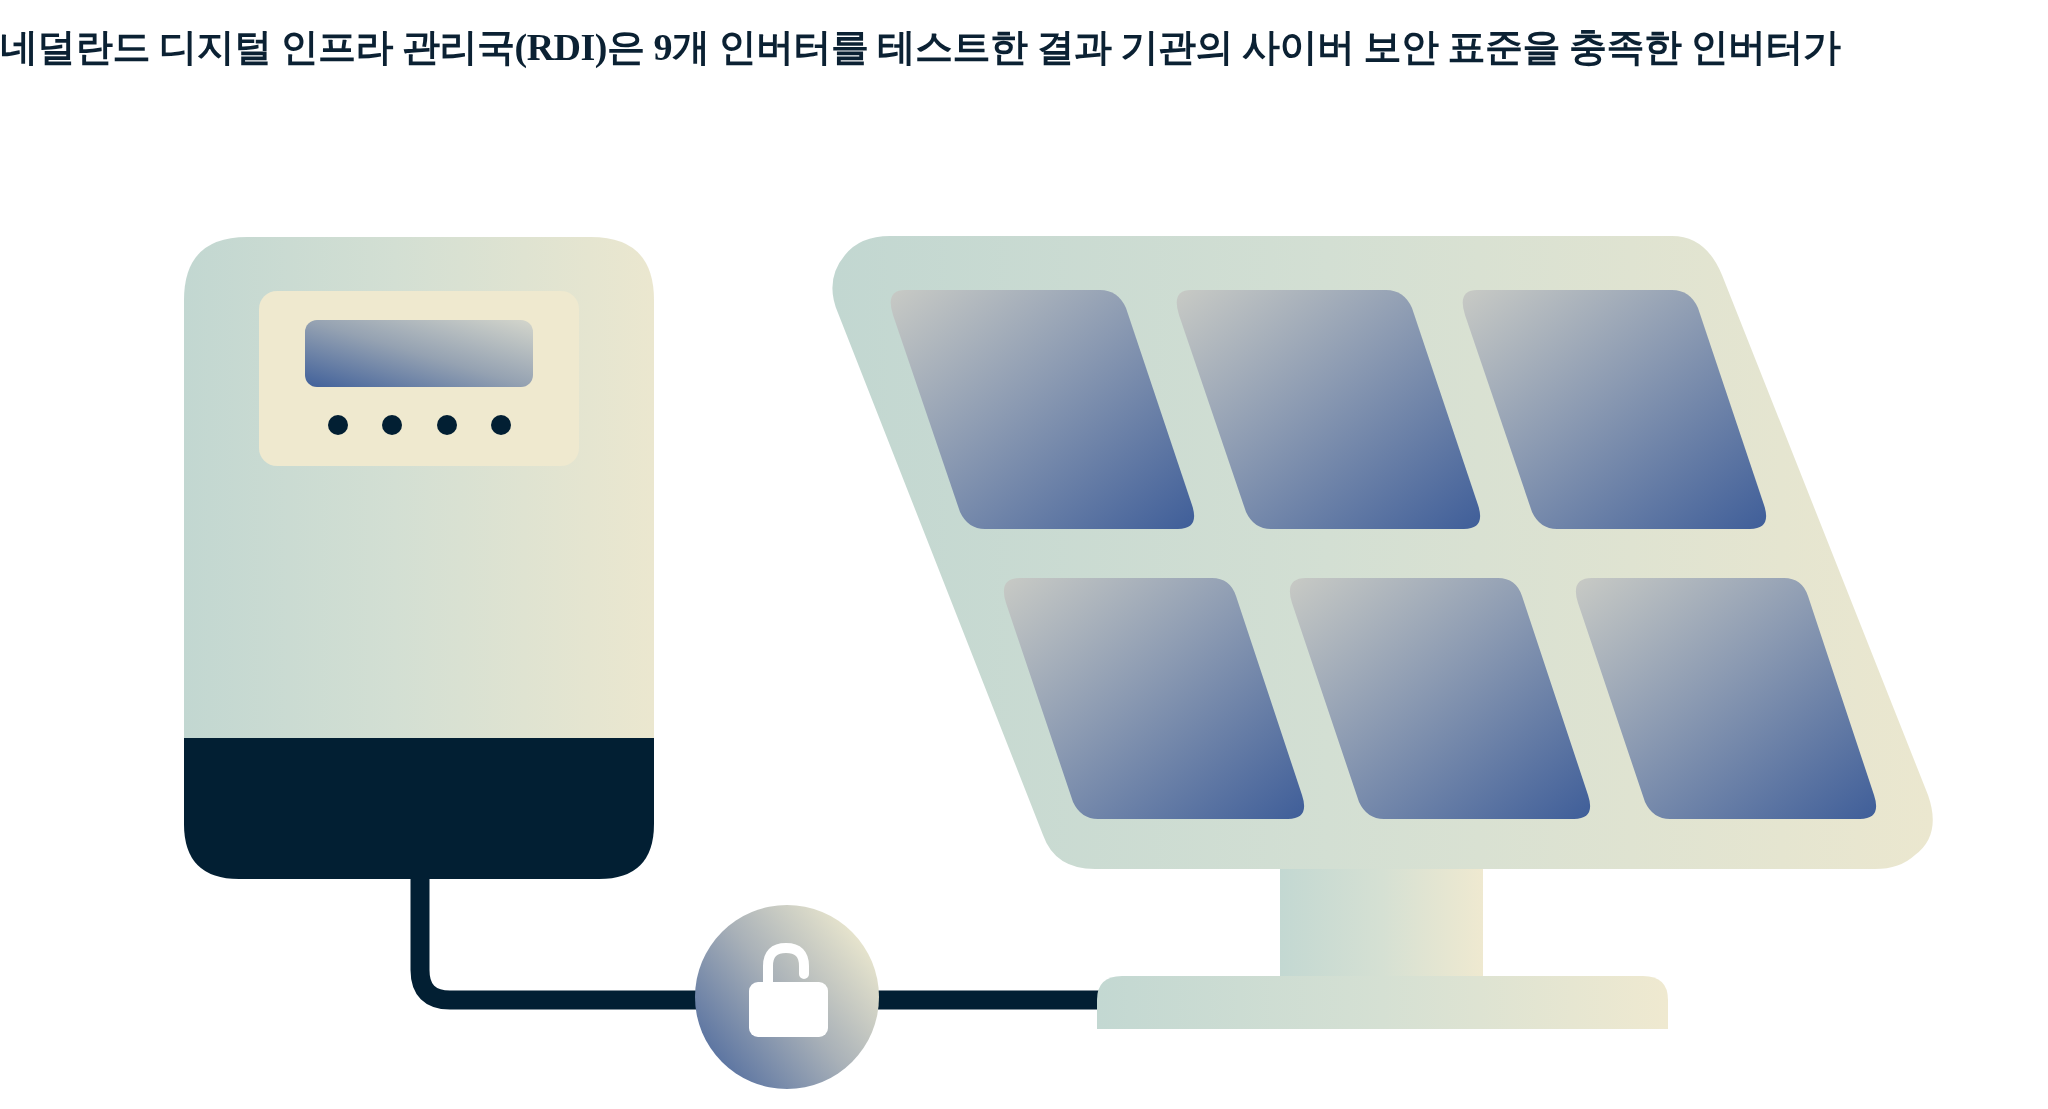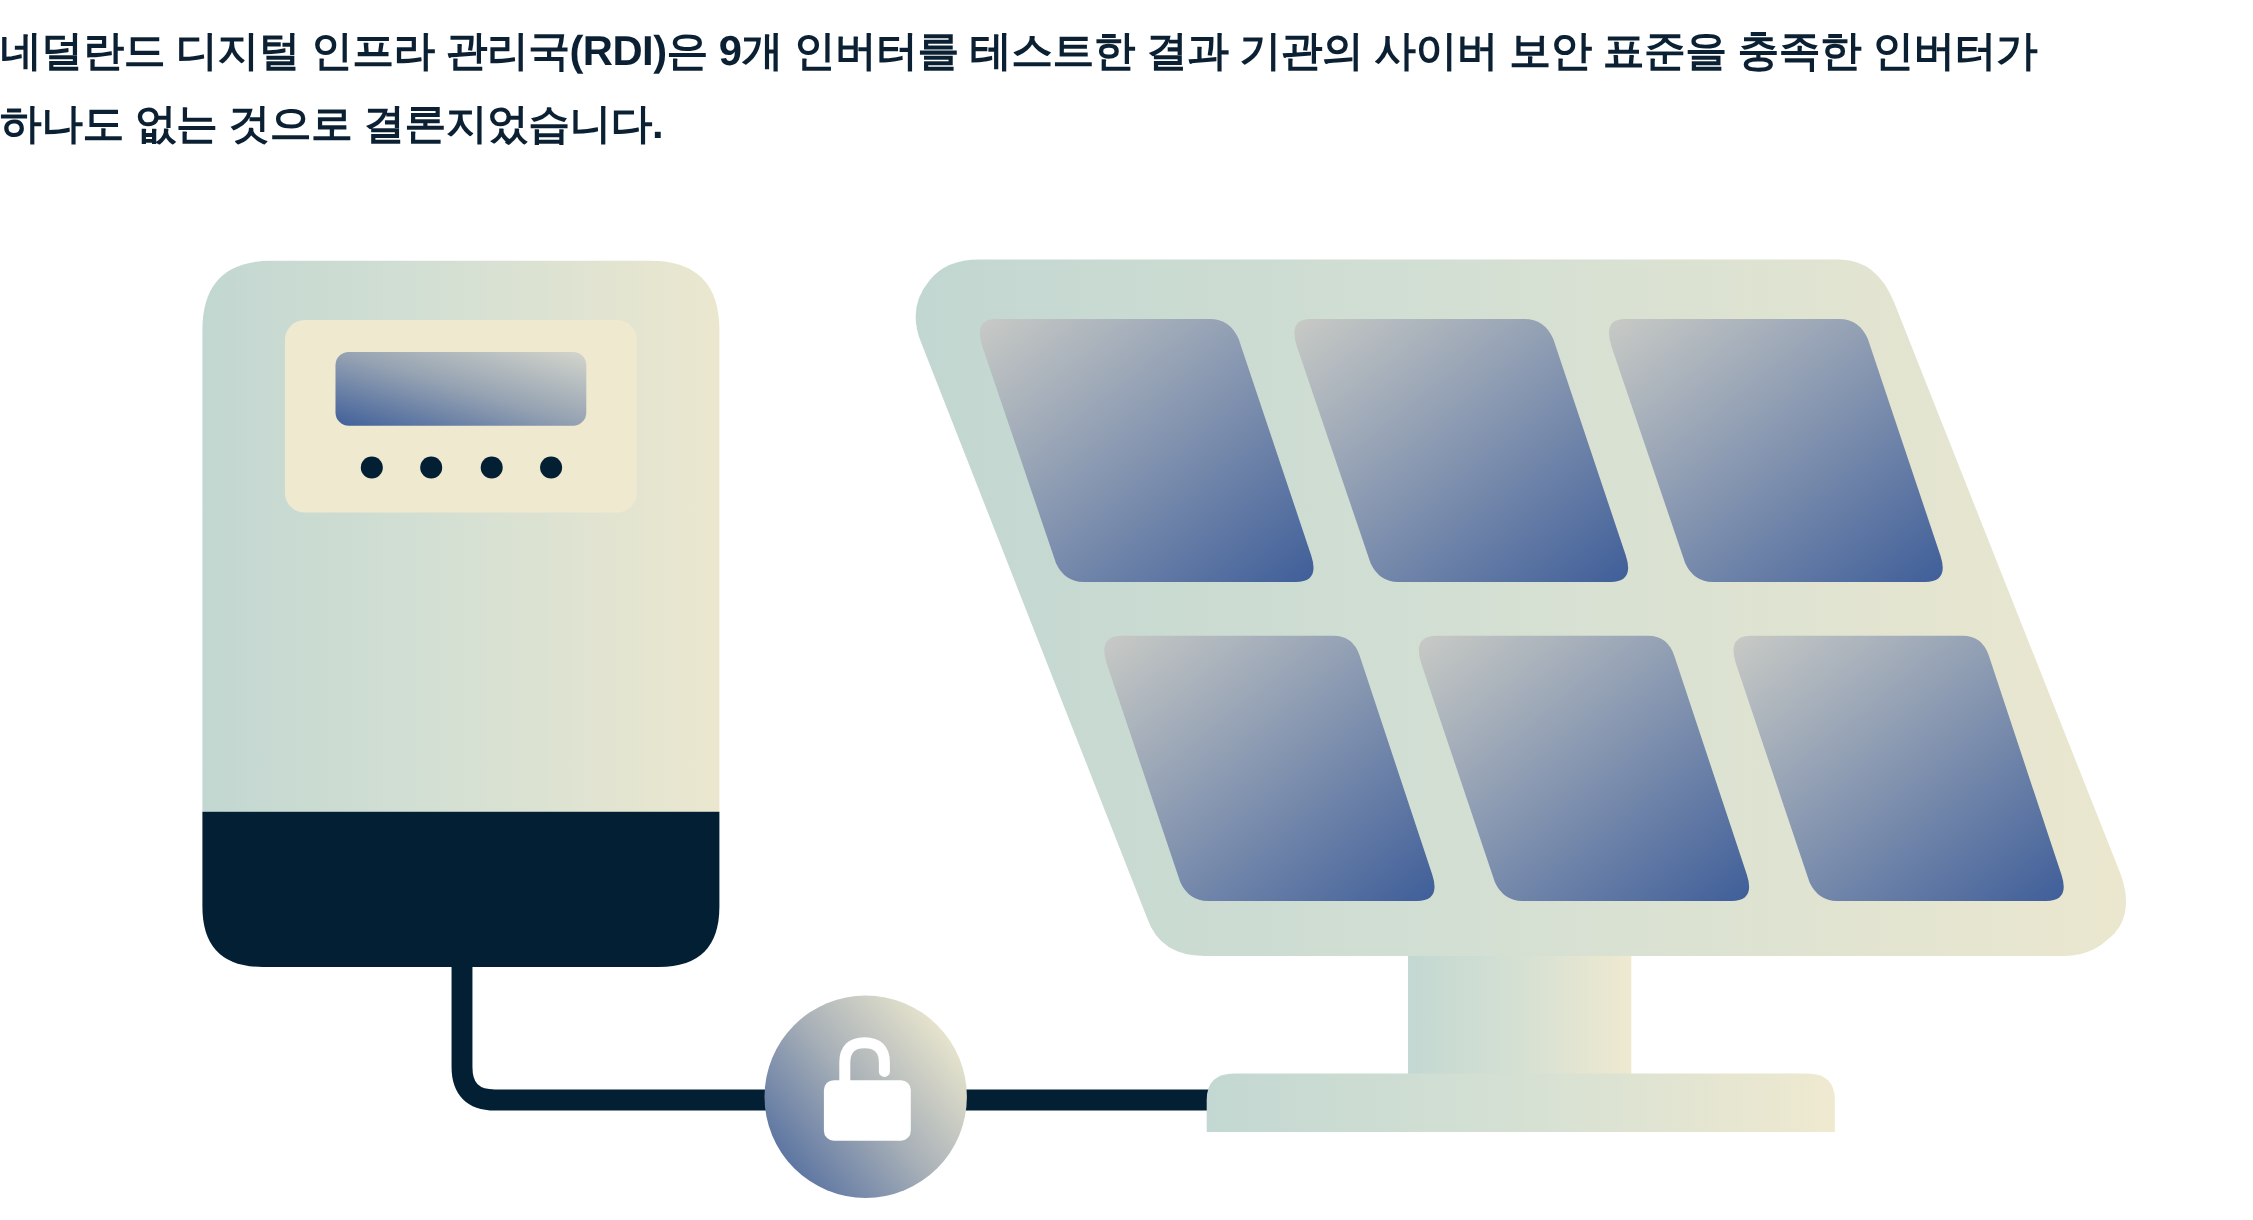--- a/index.html
+++ b/index.html
@@ -1,31 +1,30 @@
 <!DOCTYPE html>
 <html><head>
 <meta charset="utf-8">
 <style>
   html, body { margin: 0; padding: 0; background: #ffffff; }
   body { width: 2048px; height: 1109px; position: relative; overflow: hidden; }
   .headline {
     position: absolute; left: 0; top: 14px; width: 2000px;
-    font-family: Liberation Sans, sans-serif; font-weight: bold;
+    font-family: Liberation Serif, serif; font-weight: bold;
     font-size: 38px; line-height: 66px; color: #0b2133; letter-spacing: -0.5px;
     margin: 0;
   }
   .headline span { display: block; white-space: nowrap; }
   svg.illustration { position: absolute; left: 0; top: 0; }
 </style>
 </head>
 <body>
 
 <h1 class="headline">
   <span>네덜란드 디지털 인프라 관리국(RDI)은 9개 인버터를 테스트한 결과 기관의 사이버 보안 표준을 충족한 인버터가</span>
-  <span>하나도 없는 것으로 결론지었습니다.</span>
 </h1>
 
 <svg class="illustration" width="2048" height="1109" viewBox="0 0 2048 1109" xmlns="http://www.w3.org/2000/svg">
   <defs>
     <linearGradient id="bodyGrad" x1="0" y1="0" x2="1" y2="0">
       <stop offset="0" stop-color="#c2d7d1"></stop>
       <stop offset="0.45" stop-color="#d3dfd3"></stop>
       <stop offset="1" stop-color="#ebe7cf"></stop>
     </linearGradient>
     <linearGradient id="screenGrad" x1="0" y1="1" x2="1" y2="0">

